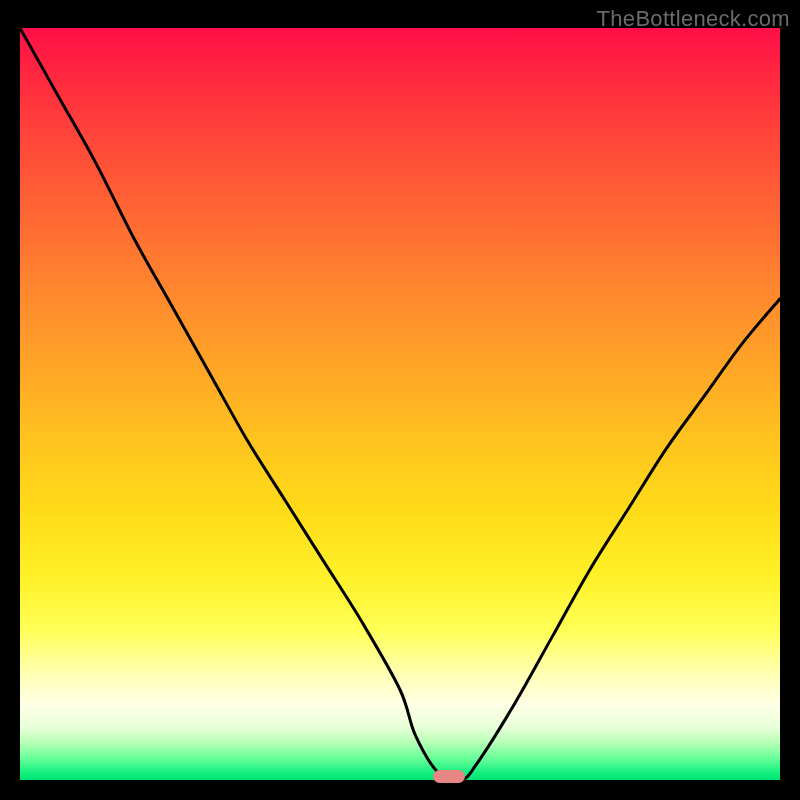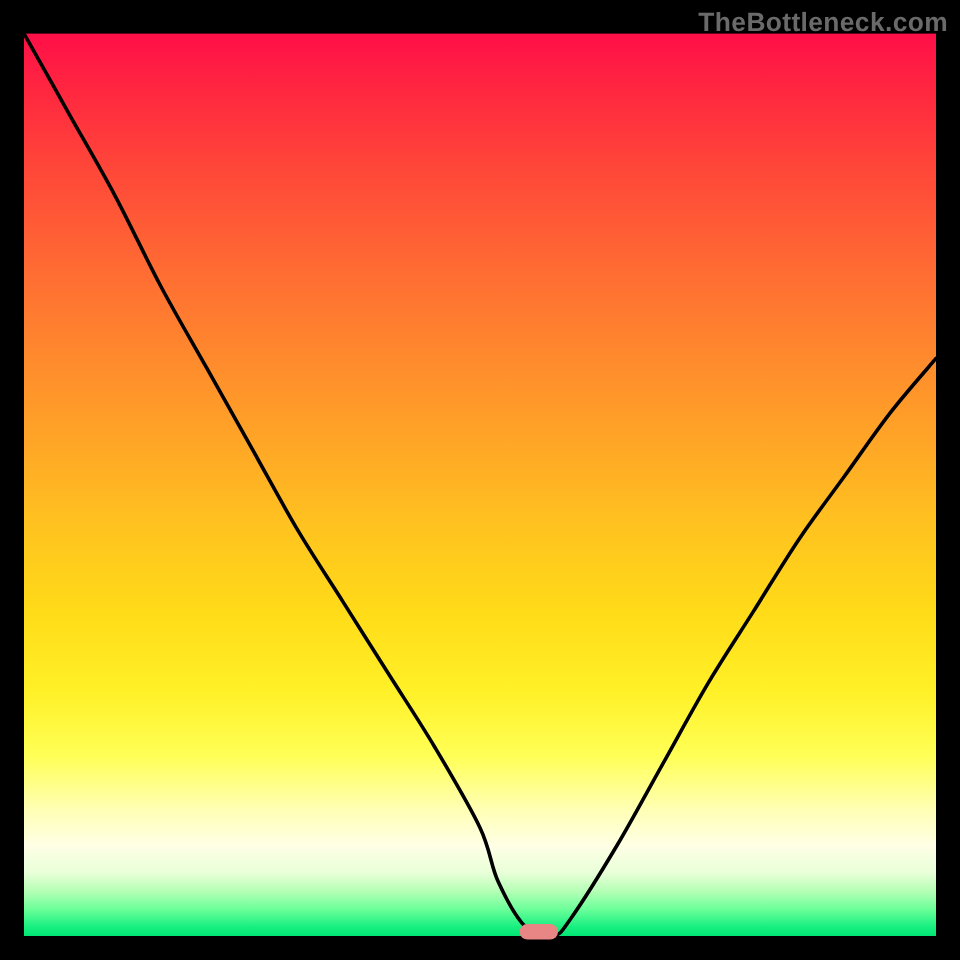--- a/index.html
+++ b/index.html
@@ -16,21 +16,21 @@
     width: 800px;
     height: 800px;
     background: #000;
   }
   .watermark {
     position: absolute;
     top: 6px;
     right: 10px;
     color: #6a6a6a;
     font-size: 22px;
-    font-weight: 700;
+    font-weight: 400;
     letter-spacing: 0.3px;
     user-select: none;
   }
   .plot-area {
     position: absolute;
     left: 20px;
     top: 28px;
     width: 760px;
     height: 752px;
     

